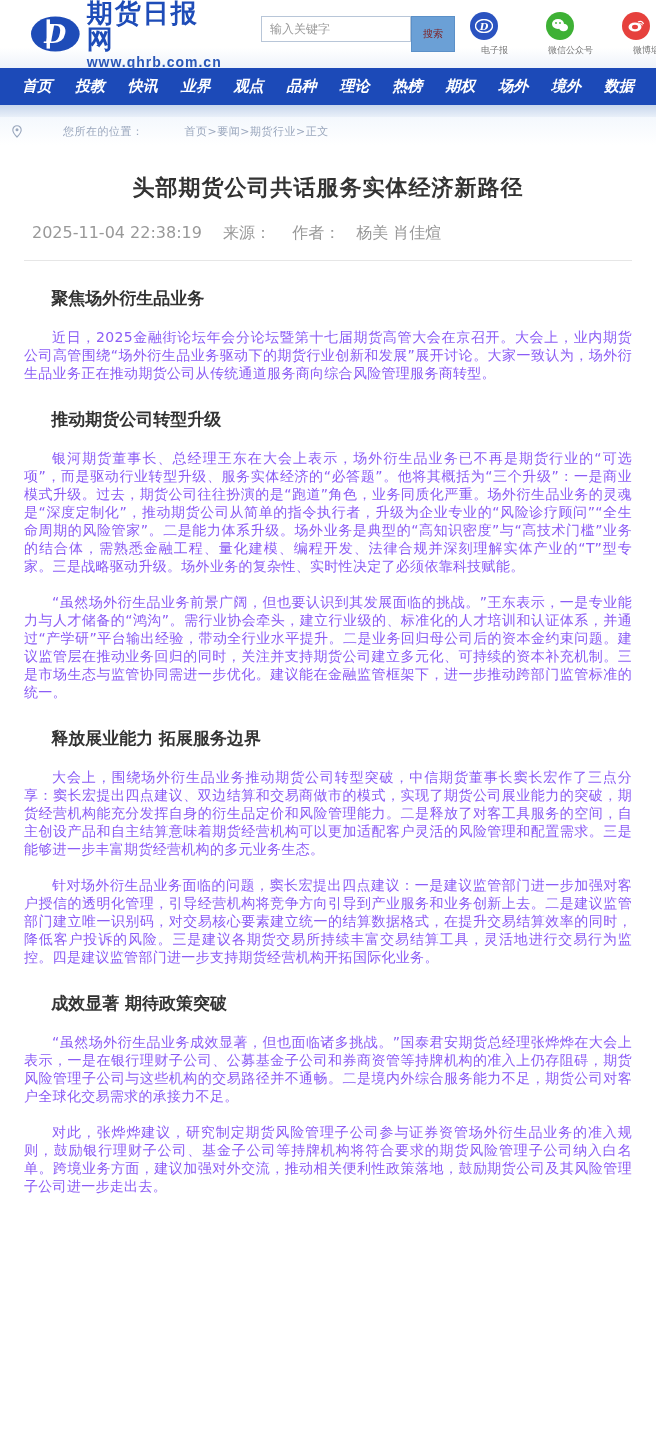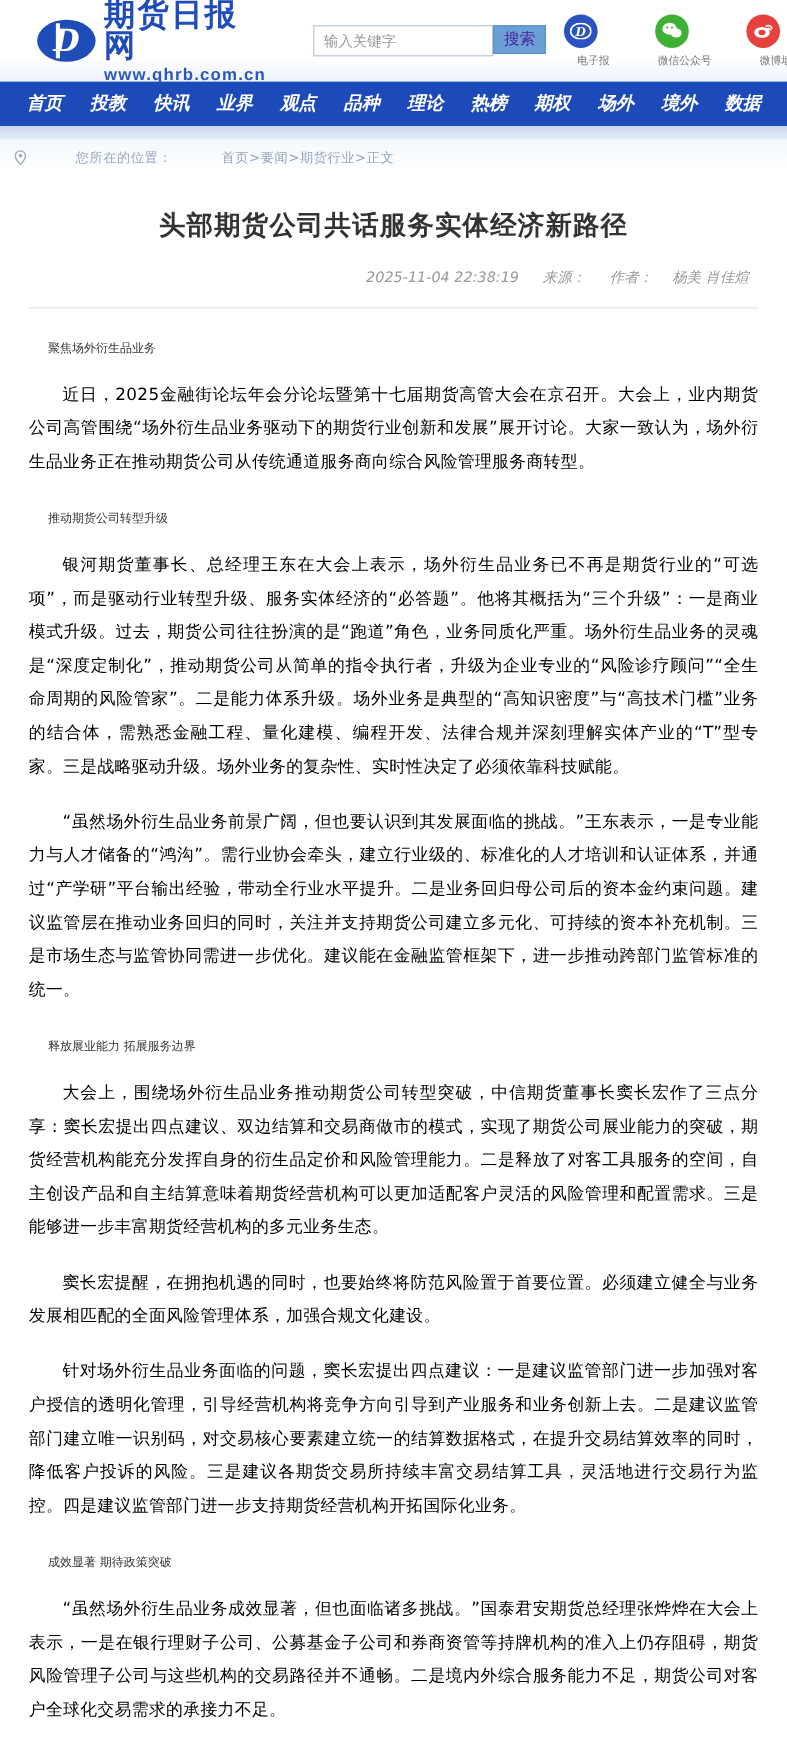--- a/index.html
+++ b/index.html
@@ -9,21 +9,21 @@
   
   .header { height:68px; background:linear-gradient(#ffffff 70%, #eef3fa 100%); display:flex; align-items:center; padding:0 14px 0 30px; }
   .logo { display:flex; align-items:center; gap:6px; }
   .logo-mark { width:52px; height:38px; }
   .logo-text { display:flex; flex-direction:column; line-height:1; }
   .site-name { font-size:26px; font-weight:bold; color:#1e4cb8; letter-spacing:2px; font-family:"DejaVu Serif","Liberation Serif",serif; }
   .site-url { font-size:14px; font-weight:bold; color:#2a57b8; letter-spacing:1px; margin-top:3px; font-family:Liberation Sans, sans-serif; }
   .search-wrap { display:flex; margin-left:38px; }
   .search-input { width:150px; height:26px; border:1px solid #b8c6d8; font-size:12px; padding:0 8px; color:#333; outline:none; }
   .search-input::placeholder { color:#999; }
-  .search-btn { height:24px; width:44px; background:#6ba0d6; color:#4c1d95; border:1px solid #5b90c8; font-size:13px; cursor:pointer; }
+  .search-btn { height:36px; width:44px; background:#6ba0d6; color:#7f1d1d; border:1px solid #5b90c8; font-size:10px; cursor:pointer; }
   .quick-links { margin-left:auto; display:flex; gap:18px; }
   .quick-link { display:flex; flex-direction:column; align-items:center; width:58px; cursor:pointer; }
   .ql-circle { width:28px; height:28px; border-radius:50%; display:flex; align-items:center; justify-content:center; }
   .ql-blue { background:#2a53c0; }
   .ql-green { background:#3eb135; }
   .ql-red { background:#e6413d; }
   .ql-label { font-size:9px; color:#777; margin-top:4px; white-space:nowrap;margin-left:21px; }
 
   
   .nav { height:37px; background:#1c4ab8; display:flex; align-items:center; justify-content:space-between; padding:0 22px; }
@@ -32,27 +32,27 @@
 
   
   .crumb-row { height:28px; display:flex; align-items:center; padding-left:12px; background:linear-gradient(#f4f8fd, #ffffff);gap:35px; }
   .pin-icon { margin-right:6px; display:inline-flex; }
   .crumb-text { font-size:11px; color:#9aa7bd; letter-spacing:.5px; }
   .crumb-path { margin-left:6px; cursor:pointer; }
 
   
   .article { padding:28px 24px 0 24px; }
   .article-title { text-align:center; font-size:22px; font-weight:bold; color:#333; letter-spacing:1px; }
-  .article-meta { text-align:right; margin-top:20px; font-size:12px; color:#999;font-style:italic; }
+  .article-meta { text-align:left; margin-top:20px; font-size:16px; color:#999; }
   .article-meta span { margin:0 8px; }
   .meta-divider { border:none; border-top:1px solid #e6e6e6; margin:16px 0 4px 0; }
 
   .body-text { margin-top:14px; }
-  .sec-heading { font-size:10px; font-weight:normal; color:#333; text-indent:1.6em; margin:26px 0 8px 0; }
-  .para { font-size:14px; color:#000000; line-height:28px; text-indent:2em; text-align:justify; margin:18px 0; letter-spacing:.3px; }
+  .sec-heading { font-size:17px; font-weight:bold; color:#333; text-indent:1.6em; margin:26px 0 8px 0; }
+  .para { font-size:14px; color:#8b5cf6; line-height:18px; text-indent:2em; text-align:justify; margin:18px 0; letter-spacing:.3px; }
 </style>
 </head>
 <body>
 
 <div class="page">
 
   <div class="header">
     <div class="logo">
       <svg class="logo-mark" viewBox="0 0 52 38">
         <ellipse cx="26" cy="19" rx="25" ry="18" fill="#1e4cb8"></ellipse>
@@ -147,21 +147,20 @@
 
       <h3 class="sec-heading">聚焦场外衍生品业务</h3>
       <p class="para">近日，2025金融街论坛年会分论坛暨第十七届期货高管大会在京召开。大会上，业内期货公司高管围绕“场外衍生品业务驱动下的期货行业创新和发展”展开讨论。大家一致认为，场外衍生品业务正在推动期货公司从传统通道服务商向综合风险管理服务商转型。</p>
 
       <h3 class="sec-heading">推动期货公司转型升级</h3>
       <p class="para">银河期货董事长、总经理王东在大会上表示，场外衍生品业务已不再是期货行业的“可选项”，而是驱动行业转型升级、服务实体经济的“必答题”。他将其概括为“三个升级”：一是商业模式升级。过去，期货公司往往扮演的是“跑道”角色，业务同质化严重。场外衍生品业务的灵魂是“深度定制化”，推动期货公司从简单的指令执行者，升级为企业专业的“风险诊疗顾问”“全生命周期的风险管家”。二是能力体系升级。场外业务是典型的“高知识密度”与“高技术门槛”业务的结合体，需熟悉金融工程、量化建模、编程开发、法律合规并深刻理解实体产业的“T”型专家。三是战略驱动升级。场外业务的复杂性、实时性决定了必须依靠科技赋能。</p>
       <p class="para">“虽然场外衍生品业务前景广阔，但也要认识到其发展面临的挑战。”王东表示，一是专业能力与人才储备的“鸿沟”。需行业协会牵头，建立行业级的、标准化的人才培训和认证体系，并通过“产学研”平台输出经验，带动全行业水平提升。二是业务回归母公司后的资本金约束问题。建议监管层在推动业务回归的同时，关注并支持期货公司建立多元化、可持续的资本补充机制。三是市场生态与监管协同需进一步优化。建议能在金融监管框架下，进一步推动跨部门监管标准的统一。</p>
 
       <h3 class="sec-heading">释放展业能力 拓展服务边界</h3>
       <p class="para">大会上，围绕场外衍生品业务推动期货公司转型突破，中信期货董事长窦长宏作了三点分享：窦长宏提出四点建议、双边结算和交易商做市的模式，实现了期货公司展业能力的突破，期货经营机构能充分发挥自身的衍生品定价和风险管理能力。二是释放了对客工具服务的空间，自主创设产品和自主结算意味着期货经营机构可以更加适配客户灵活的风险管理和配置需求。三是能够进一步丰富期货经营机构的多元业务生态。</p>
-      <p class="para">窦长宏提醒，在拥抱机遇的同时，也要始终将防范风险置于首要位置。必须建立健全与业务发展相匹配的全面风险管理体系，加强合规文化建设。</p>
       <p class="para">针对场外衍生品业务面临的问题，窦长宏提出四点建议：一是建议监管部门进一步加强对客户授信的透明化管理，引导经营机构将竞争方向引导到产业服务和业务创新上去。二是建议监管部门建立唯一识别码，对交易核心要素建立统一的结算数据格式，在提升交易结算效率的同时，降低客户投诉的风险。三是建议各期货交易所持续丰富交易结算工具，灵活地进行交易行为监控。四是建议监管部门进一步支持期货经营机构开拓国际化业务。</p>
 
       <h3 class="sec-heading">成效显著 期待政策突破</h3>
       <p class="para">“虽然场外衍生品业务成效显著，但也面临诸多挑战。”国泰君安期货总经理张烨烨在大会上表示，一是在银行理财子公司、公募基金子公司和券商资管等持牌机构的准入上仍存阻碍，期货风险管理子公司与这些机构的交易路径并不通畅。二是境内外综合服务能力不足，期货公司对客户全球化交易需求的承接力不足。</p>
       <p class="para">对此，张烨烨建议，研究制定期货风险管理子公司参与证券资管场外衍生品业务的准入规则，鼓励银行理财子公司、基金子公司等持牌机构将符合要求的期货风险管理子公司纳入白名单。跨境业务方面，建议加强对外交流，推动相关便利性政策落地，鼓励期货公司及其风险管理子公司进一步走出去。</p>
 
     </div>
   </div>
 
 </div>

